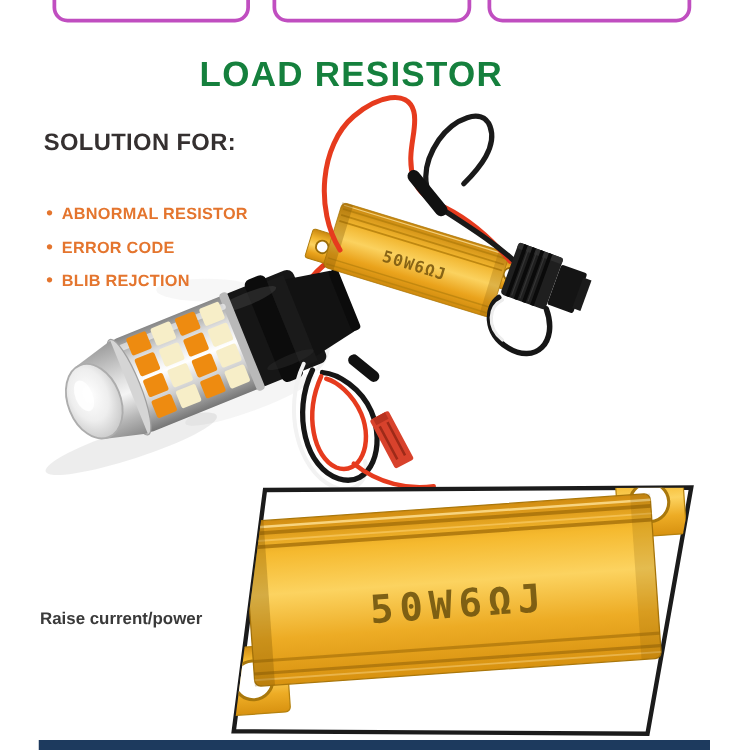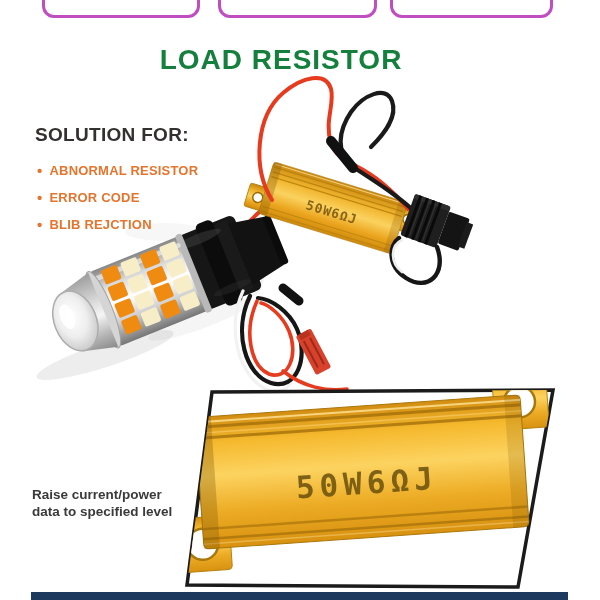--- a/index.html
+++ b/index.html
@@ -15,21 +15,21 @@
   #thumb1{left:42px;width:152px;}
   #thumb2{left:218px;width:153px;}
   #thumb3{left:390px;width:157px;}
   
   .title{
     position:absolute;top:44px;left:0;width:562px;text-align:center;
     font-size:28px;font-weight:700;color:#15803d;letter-spacing:1px;
   }
   
   .solution-heading{
-    position:absolute;top:124px;left:35px;
+    position:absolute;top:104px;left:35px;
     font-size:19px;font-weight:800;color:#353030;letter-spacing:.3px;
   }
   .solution-list{position:absolute;top:163px;left:37px;z-index:3;}
   .solution-item{
     display:flex;align-items:center;gap:7px;margin-bottom:12px;
     font-size:13px;font-weight:700;color:#e4752e;letter-spacing:.2px;white-space:nowrap;
   }
   .solution-item .bullet{font-size:15px;line-height:10px;}
   
   .caption{
@@ -232,16 +232,15 @@
         <rect x="-163" y="-66" width="16" height="132" fill="#7c5204" opacity="0.30"></rect>
         <rect x="147" y="-66" width="16" height="132" fill="#7c5204" opacity="0.18"></rect>
         <text class="mono" x="4" y="22" text-anchor="middle" font-size="31" letter-spacing="5" fill="#6e530e" opacity="0.88">50W6ΩJ</text>
       </g>
     </g>
   </g>
 </svg>
 
 <div class="caption">
   <div>Raise current/power</div>
-  <div>data to specified level</div>
 </div>
 
 <div class="footer-bar" style="background: rgb(29, 58, 94);"></div>
 
 </body></html>

